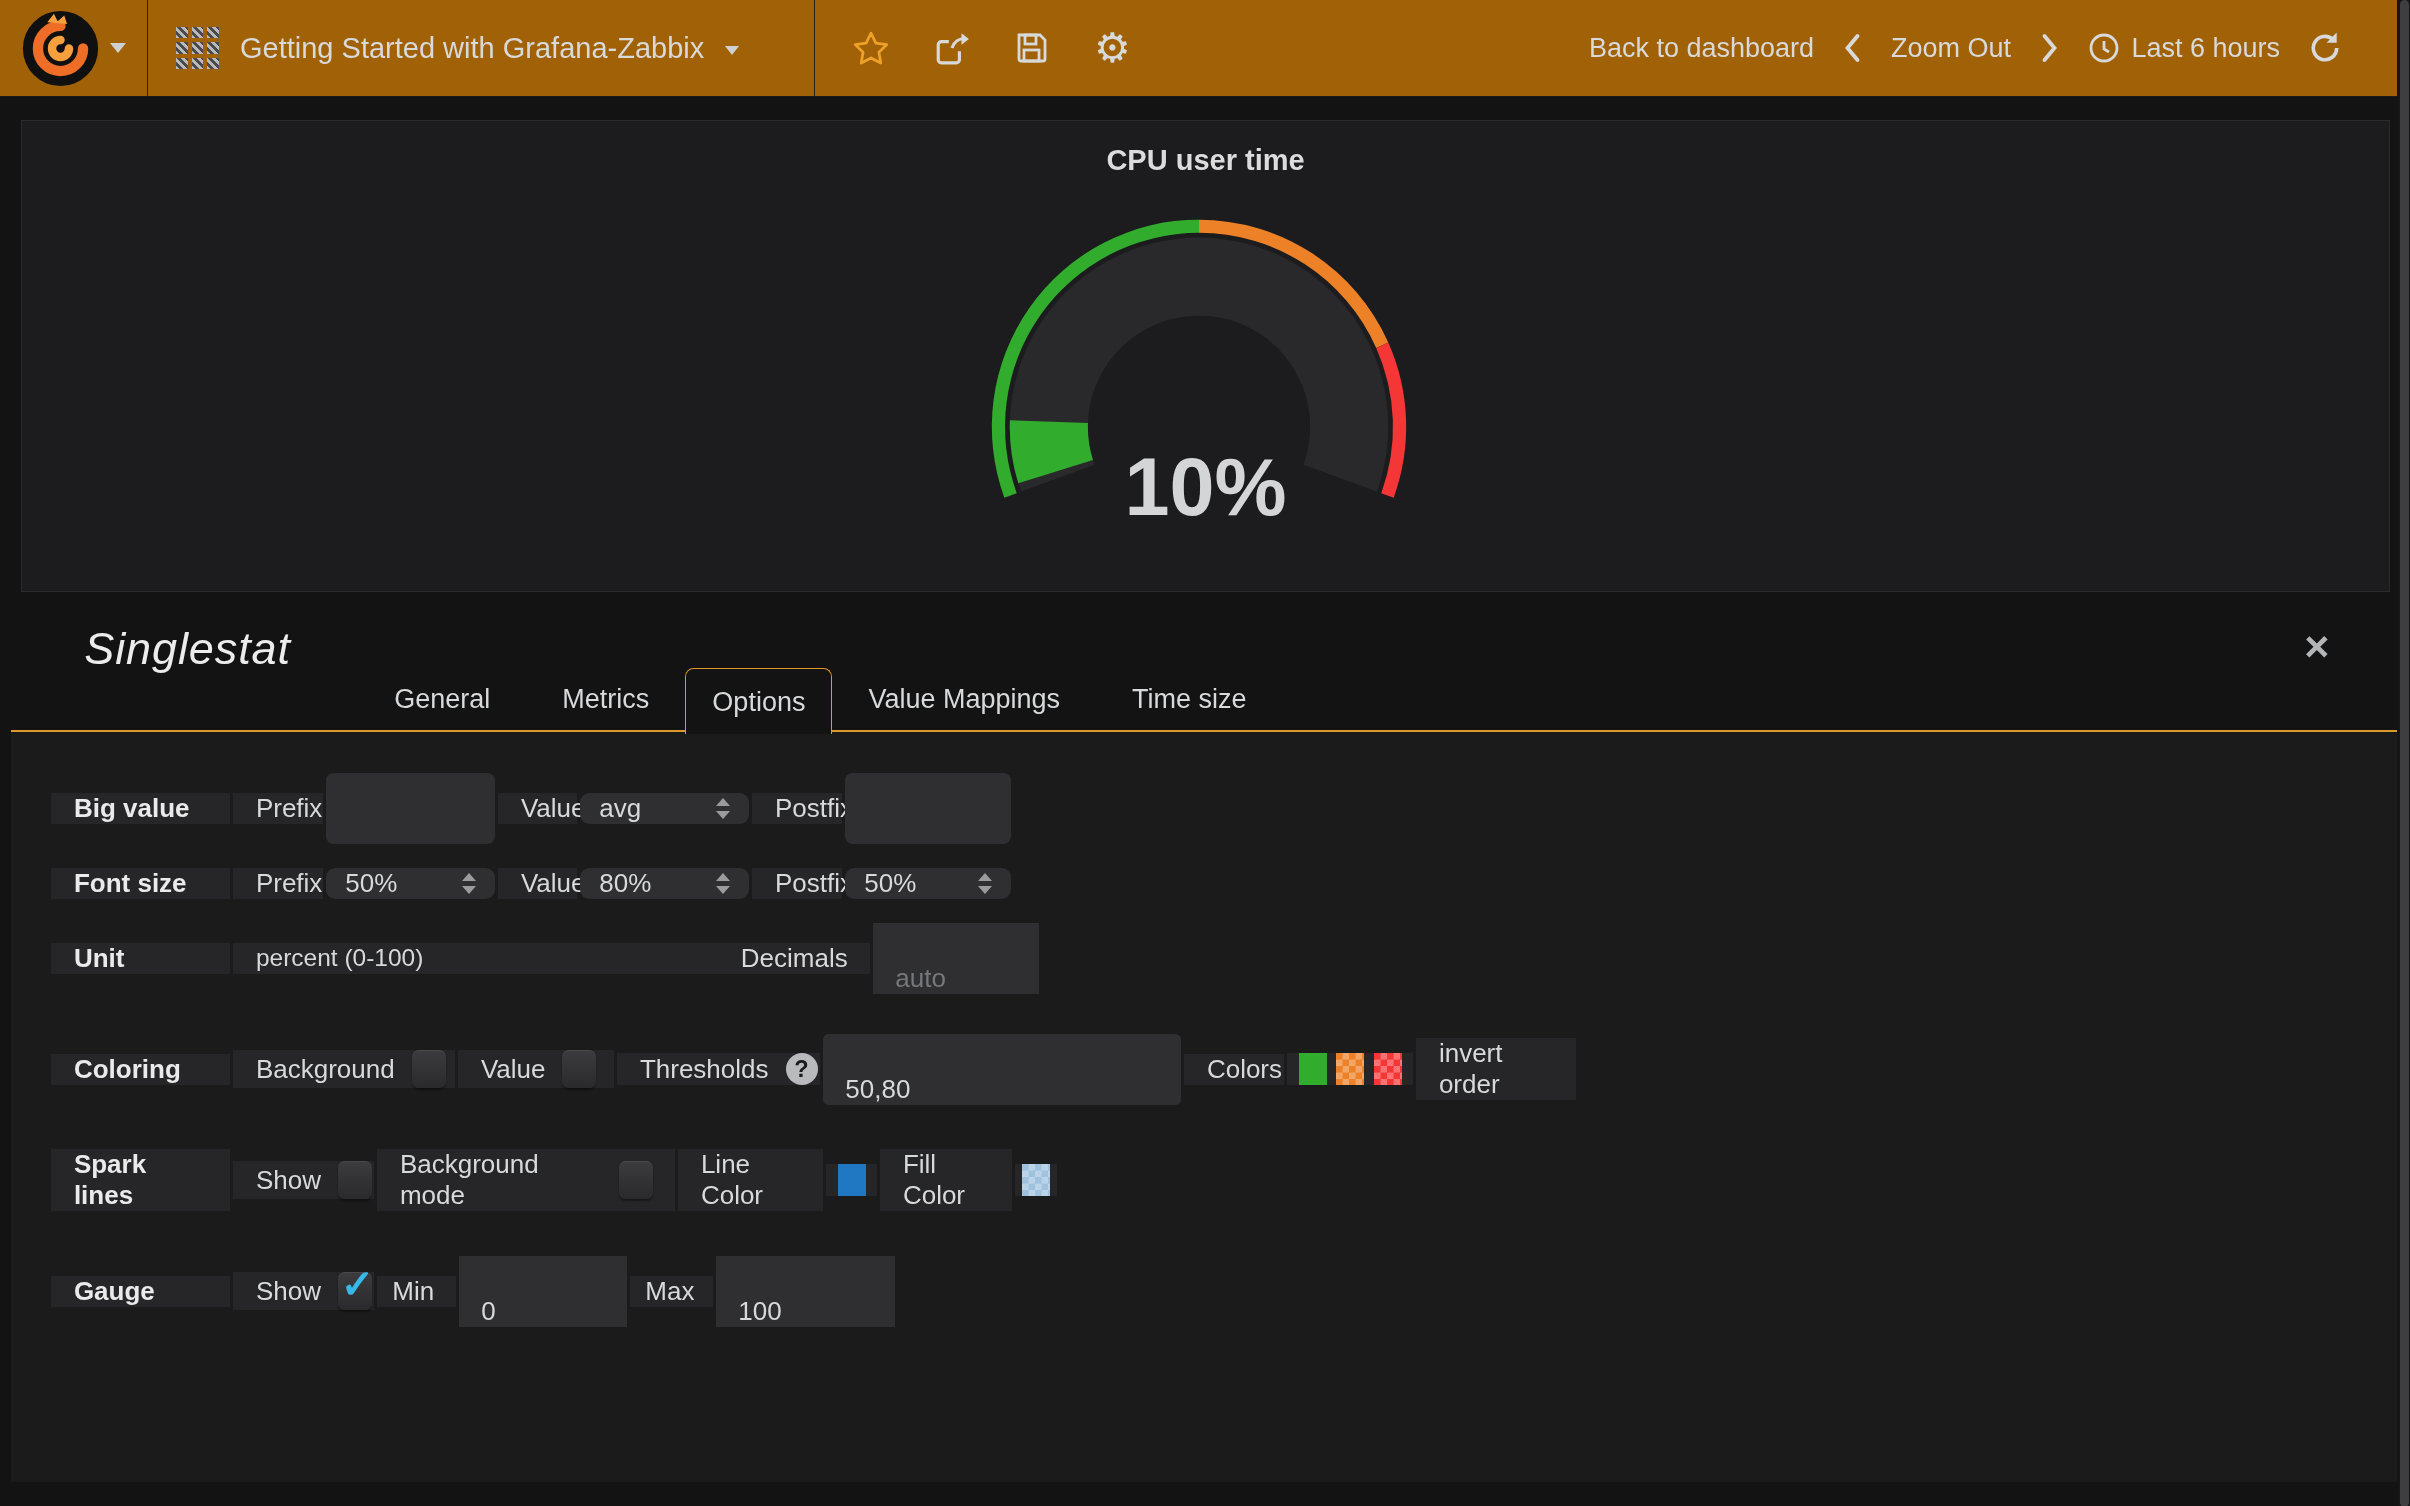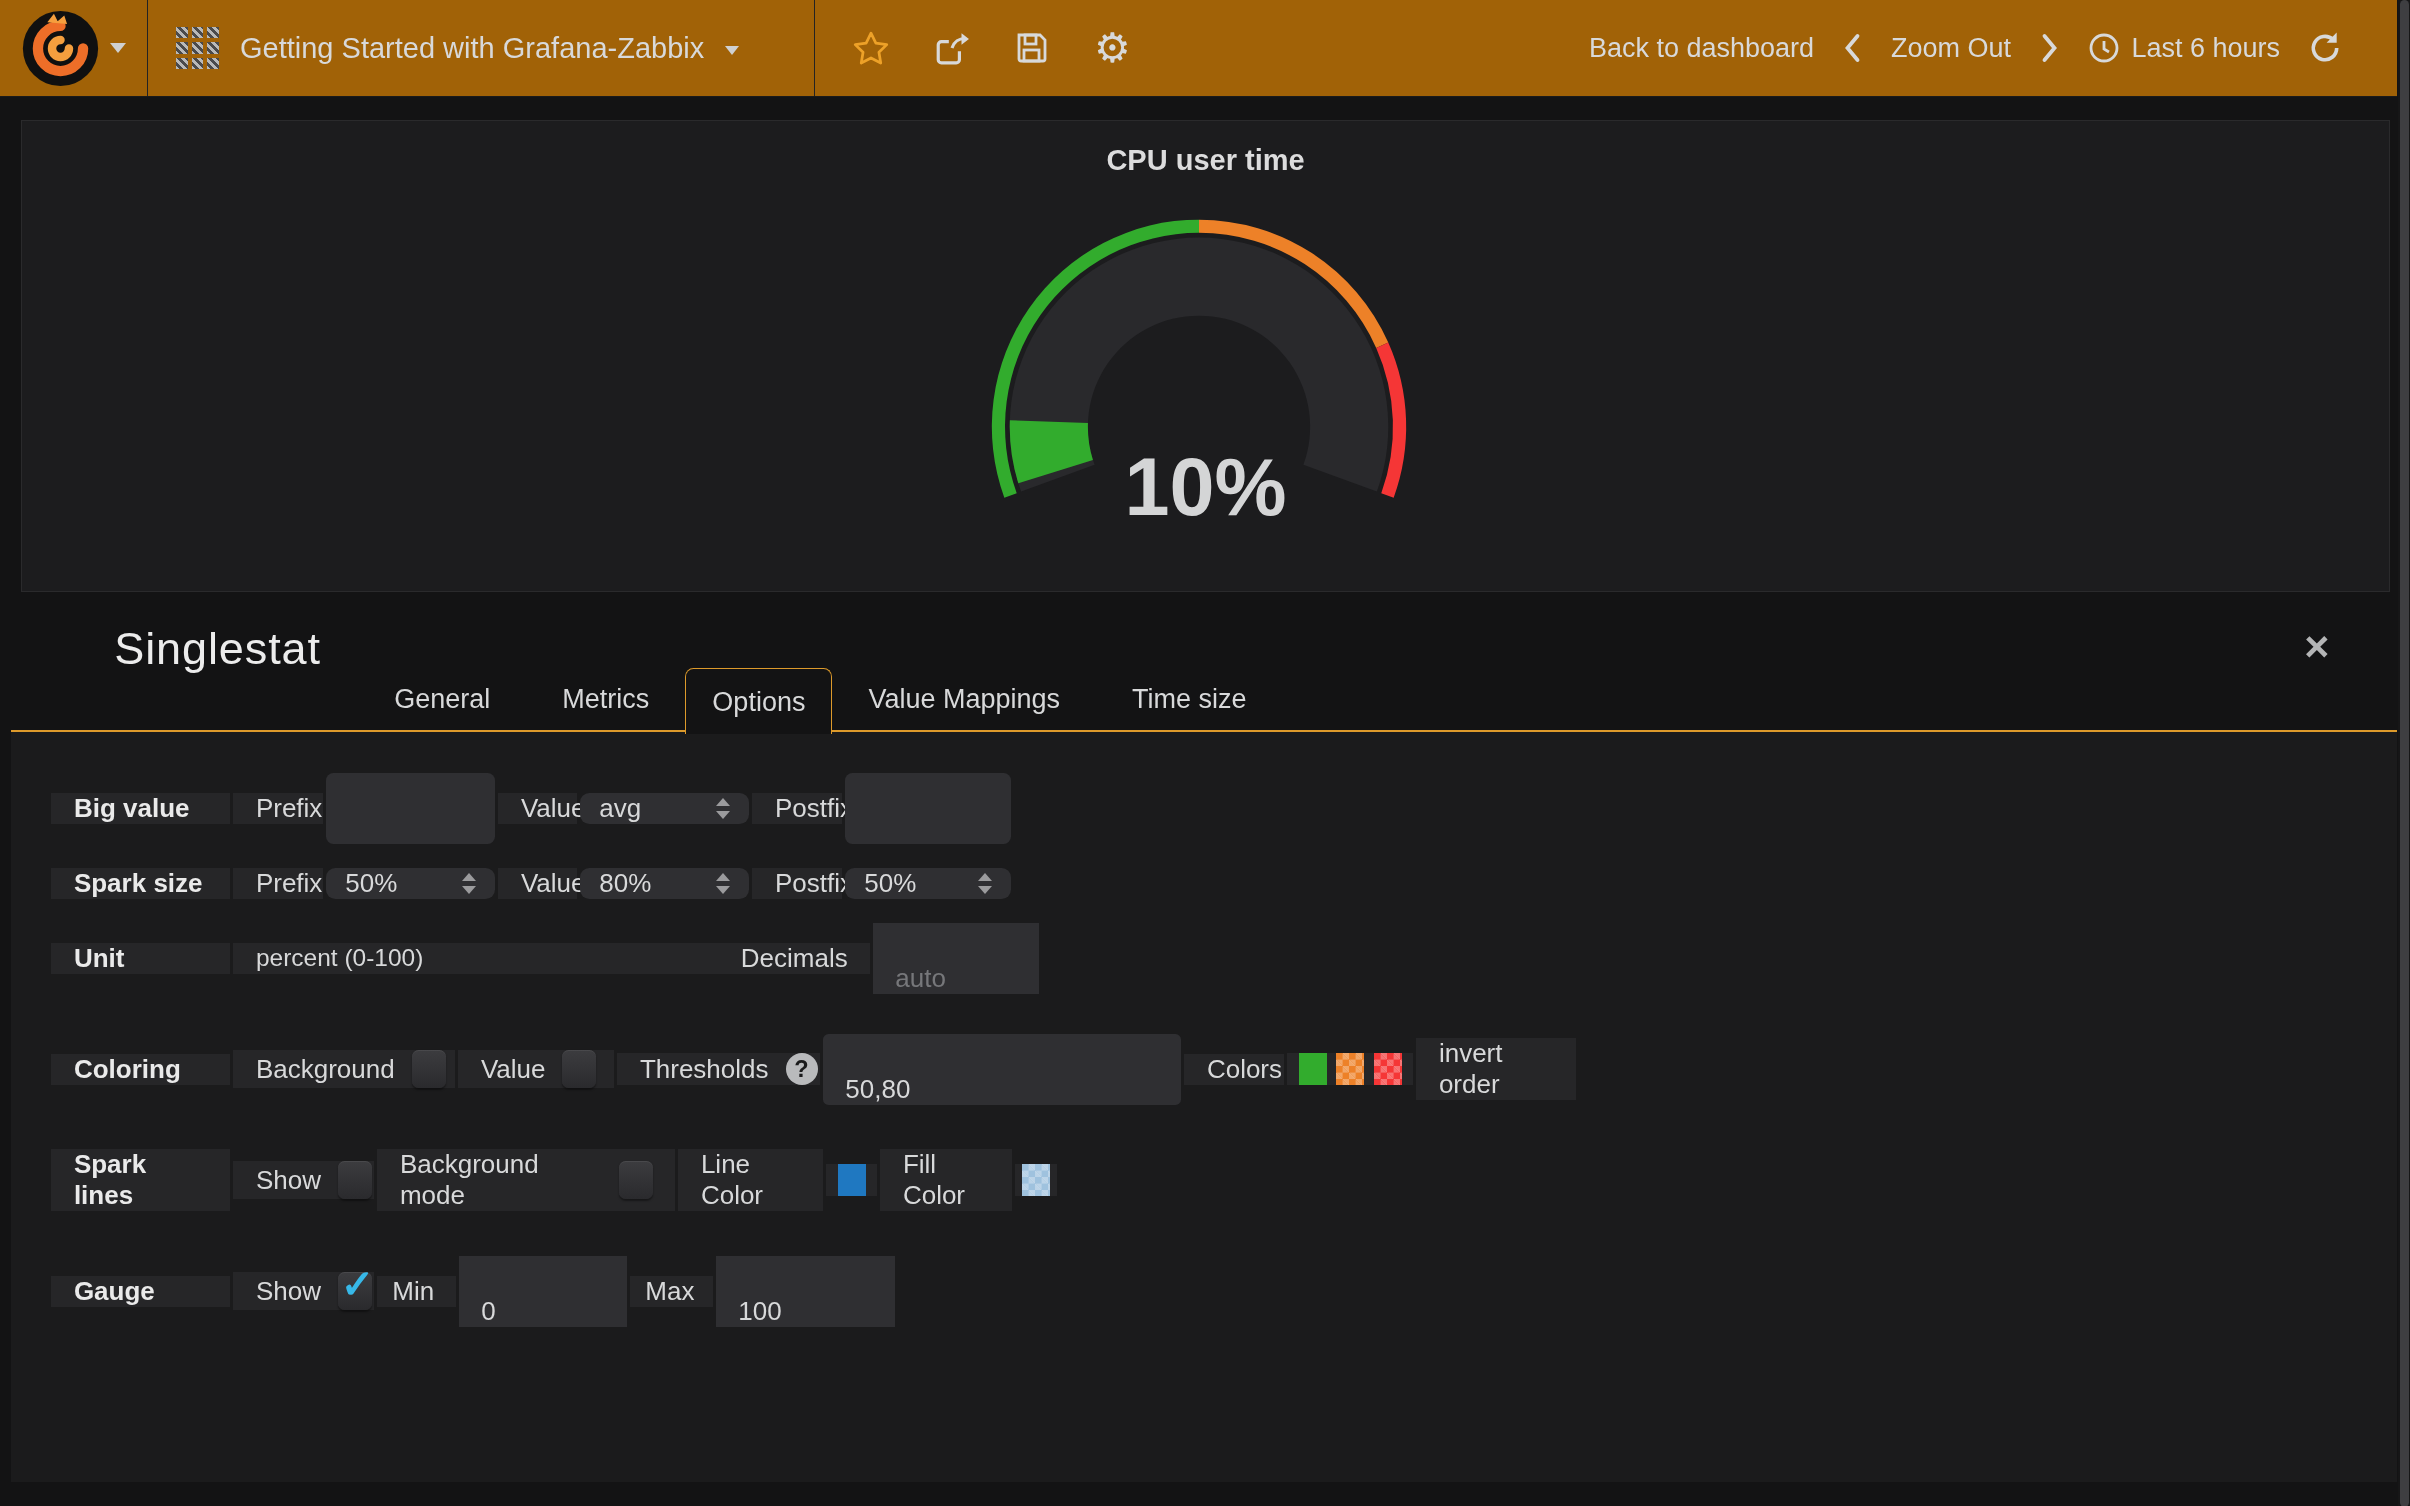--- a/index.html
+++ b/index.html
@@ -35,21 +35,21 @@
     position:absolute; left:21px; top:120px; width:2369px; height:472px;
     background:#1c1c1e; border:0.9px solid #2a2a2c;
   }
   .panel-title { position:absolute; top:22.6px; left:0; right:0; text-align:center; font-size:29px; font-weight:bold; color:#dcdcdd; }
   #gauge-svg { position:absolute; left:951px; top:91px; width:452px; height:294px; }
   .gauge-value { position:absolute; left:0; right:0; top:320px; text-align:center; font-size:81px; font-weight:bold; color:#d4d5d6; }
   
   .editor { position:absolute; left:11.3px; top:591px; width:2386px; height:894px; }
   .editor-header { position:relative; height:141px; }
   .editor-header::after { content:""; position:absolute; left:0; right:0; bottom:0; height:1.9px; background:#dd9a2b; z-index:1; }
-  .editor-title { position:absolute; left:73px; top:32px; font-size:45px; color:#ececec; letter-spacing:0.9px;margin-left:30px; }
+  .editor-title { position:absolute; left:73px; top:32px; font-size:45px; font-style:italic; color:#ececec; letter-spacing:0.9px; }
   .tabs { position:absolute; left:347px; bottom:0; display:flex; align-items:flex-end; }
   .tab { padding:0 36px; height:66px; line-height:66px; font-size:27px; color:#d8d9da; cursor:pointer; white-space:nowrap; }
   .tab.active {
     border:0.9px solid #dd9a2b; border-bottom:none; border-radius:8.5px 8.5px 0 0;
     background:#131314; height:66px; margin-bottom:-1.9px; padding:0 26px;
     position:relative; z-index:2;
   }
   .close-x { position:absolute; right:68px; top:34px; font-size:43px; font-weight:bold; color:#b4b5b6; cursor:pointer; line-height:1; }
   .editor-body { position:absolute; top:141px; left:0; width:100%; height:750px; background:#1b1b1c; padding:40px 0 0 40px; }
   
@@ -231,21 +231,21 @@
               <i class="up"></i>
               <i class="dn"></i>
             </span>
         </div>
         <div class="cell w-postfix">Postfix</div>
         <div class="cell input-cell w-input176">
           <input value="" style="">
         </div>
       </div>
       <div class="frow">
-        <div class="cell bold">Spark size</div>
+        <div class="cell bold">Font size</div>
         <div class="cell w-prefix">Prefix</div>
         <div class="cell select-cell w-input180">
           <span>50%</span>
           <span class="select-arrows">
               <i class="up"></i>
               <i class="dn"></i>
             </span>
         </div>
         <div class="cell w-vlabel">Value</div>
         <div class="cell select-cell w-input180">

